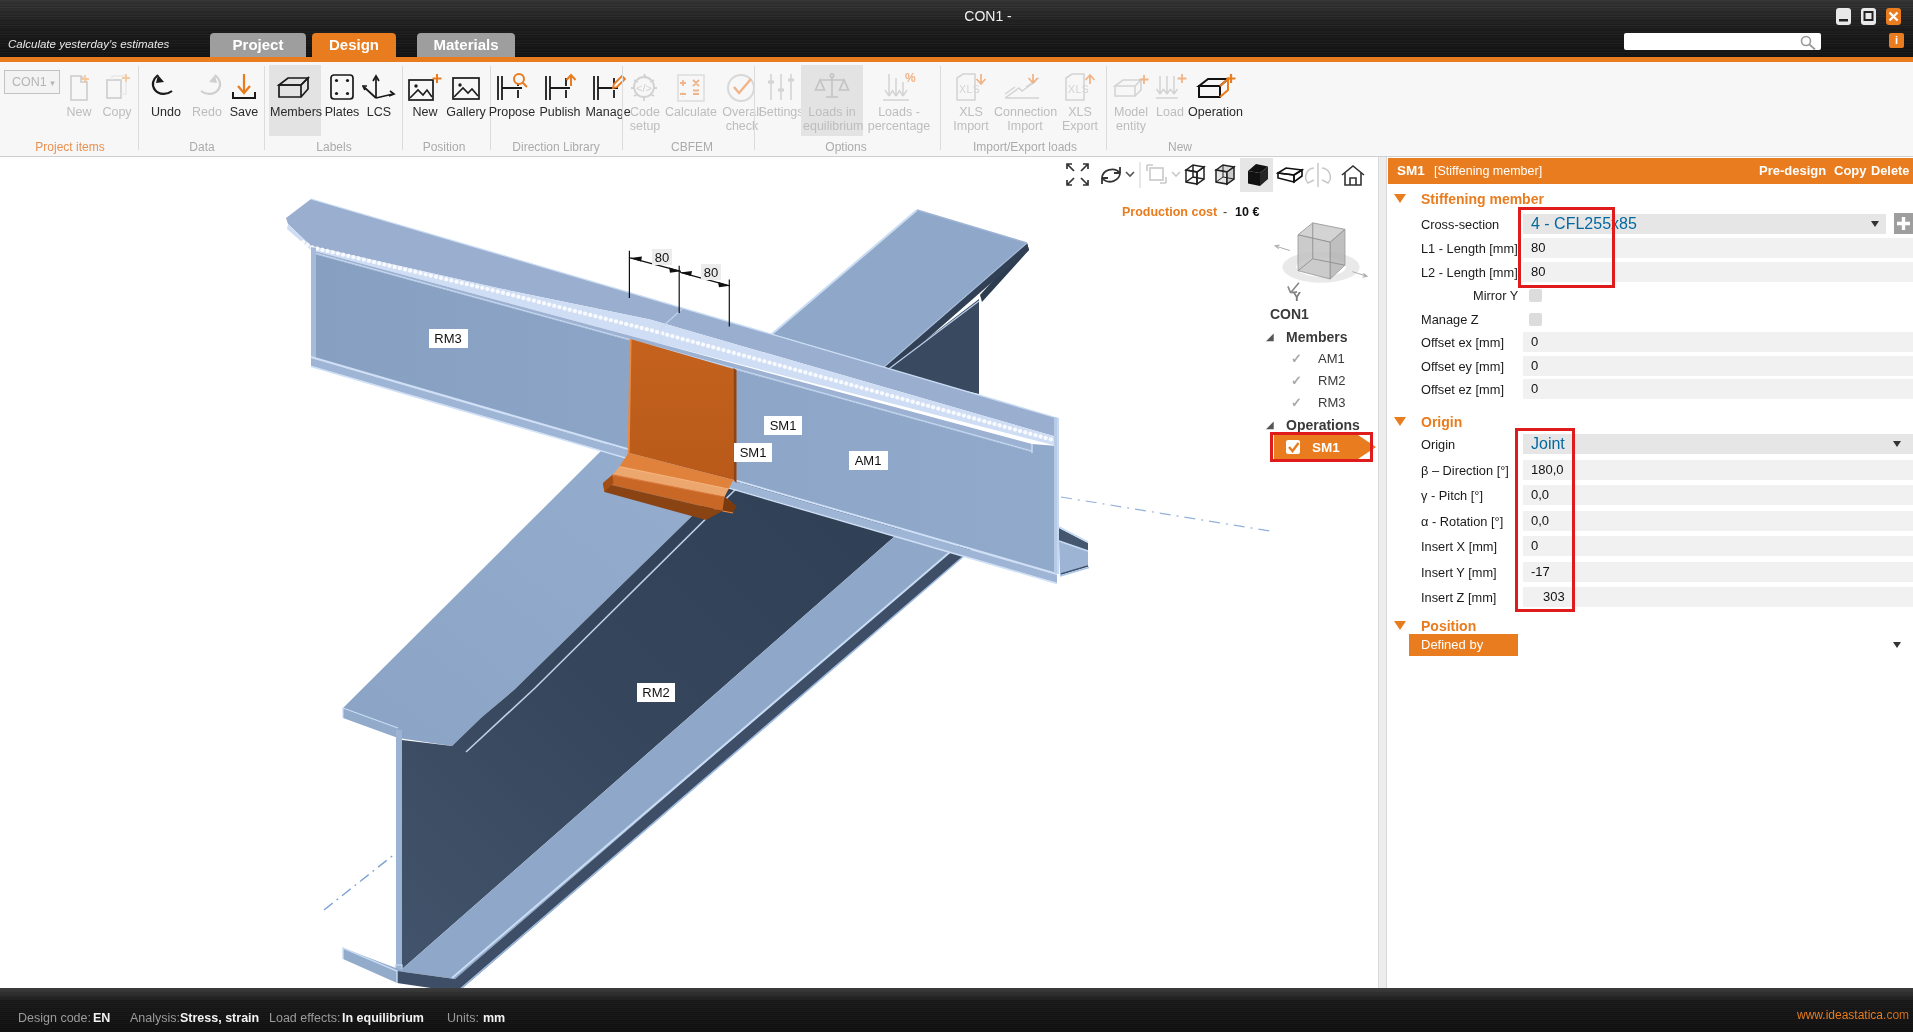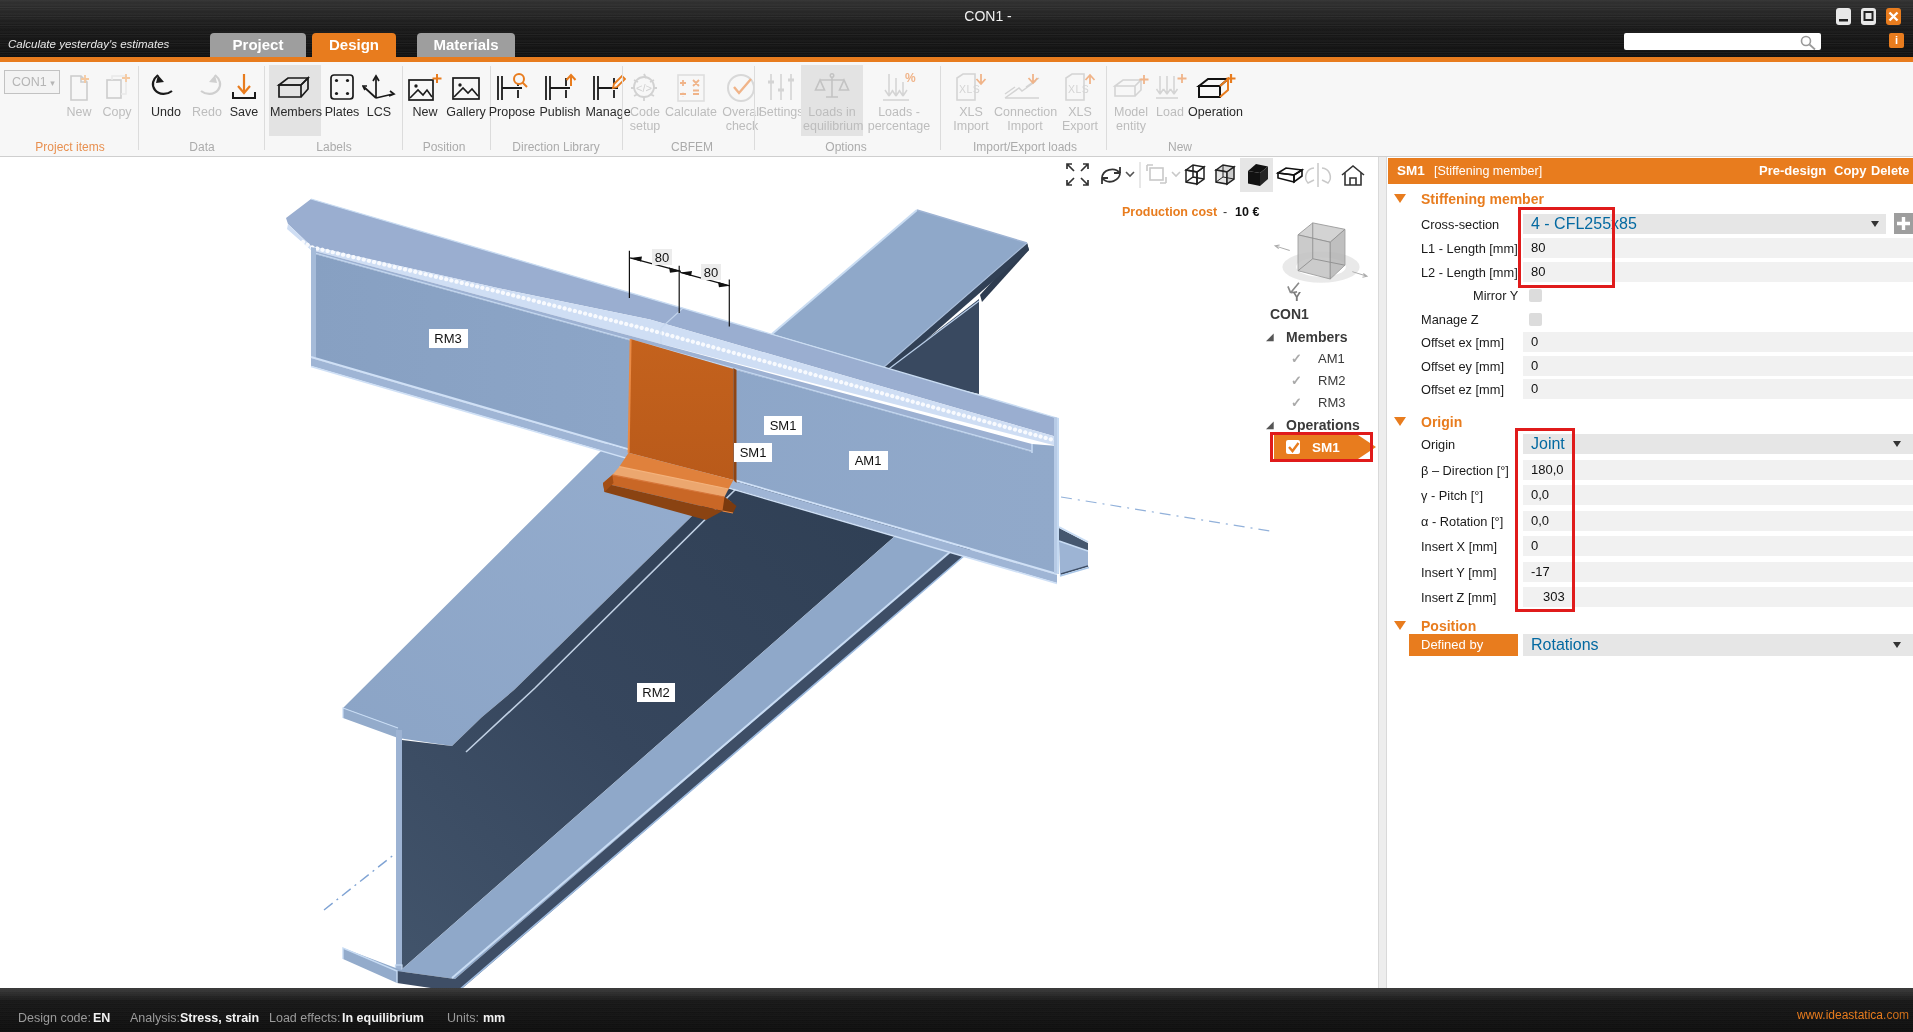--- a/index.html
+++ b/index.html
@@ -580,21 +580,20 @@
   <div class="abs plabel" style="left:1421px; top:590px;">Insert Z [mm]</div>
   <div class="abs pfield" style="left:1523px; top:587px; width:390px; height:20px; line-height:20px; padding-left:20px;">303</div>
 
   <div class="redbox" style="left:1515px; top:428px; width:60px; height:184px;"></div>
 
   <svg class="abs" style="left:1393px; top:620px;" width="14" height="12">
       <polygon points="1,1 13,1 7,10" fill="#e87c1e"></polygon>
     </svg>
   <div class="abs sect" style="left:1421px; top:618px;">Position</div>
   <div class="abs" style="left:1409px; top:634px; width:109px; height:22px; background:#e87c1e; color:#fff; font-size:13px; line-height:22px; padding-left:12px;">Defined by</div>
-  <div class="abs pdrop" style="left:1523px; top:634px; width:390px; height:22px; line-height:22px; padding-left:8px;">Rotations</div>
   <div class="caret" style="left:1893px; top:642px;"></div>
 
   <div class="abs" id="sbar">
     <span style="position:absolute; left:18px; top:23px; font-size:12.5px;">Design code:</span>
     <b style="position:absolute; left:93px; top:23px; font-size:12.5px;">EN</b>
     <span style="position:absolute; left:130px; top:23px; font-size:12.5px;">Analysis:</span>
     <b style="position:absolute; left:180px; top:23px; font-size:12.5px;">Stress, strain</b>
     <span style="position:absolute; left:269px; top:23px; font-size:12.5px;">Load effects:</span>
     <b style="position:absolute; left:342px; top:23px; font-size:12.5px;">In equilibrium</b>
     <span style="position:absolute; left:447px; top:23px; font-size:12.5px;">Units:</span>

